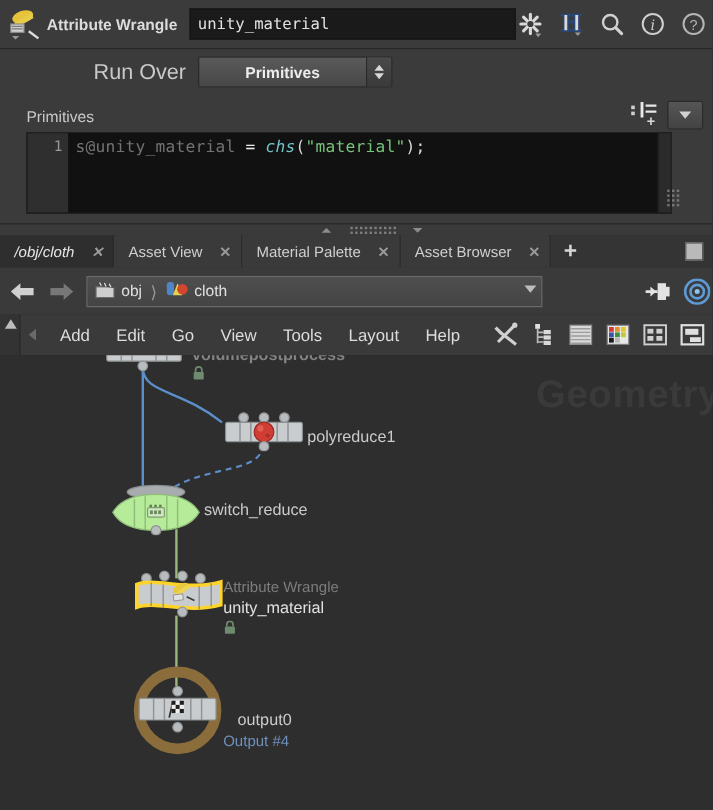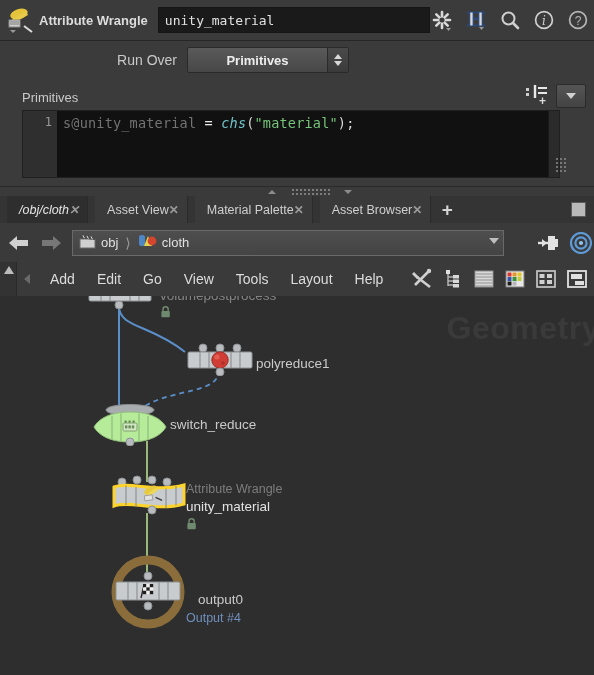--- a/index.html
+++ b/index.html
@@ -15,21 +15,21 @@
   .pw-icon{width:30px;height:28px;margin-left:6px;position:relative;flex:0 0 auto;}
   .pw-title{color:#dcdcdc;font-size:13px;font-weight:bold;margin-left:3px;white-space:nowrap;}
   .pw-name-field{margin-left:10px;width:280px;height:26px;background:#1a1a1a;
                  border:1px solid #151515;color:#e2e2e2;font-size:13px;
                  font-family:"DejaVu Sans Mono","Liberation Mono",monospace;
                  display:flex;align-items:center;padding-left:6px;box-sizing:border-box;}
   .hdr-icons{margin-left:auto;display:flex;align-items:center;gap:10px;padding-right:4px;}
   .hdr-ic{width:24px;height:26px;position:relative;display:flex;align-items:center;justify-content:center;}
 
   .runover-row{position:absolute;left:0;top:44px;width:594px;height:32px;display:flex;align-items:center;}
-  .runover-lbl{width:187px;text-align:right;color:#c9c9c9;font-size:14px;padding-right:10px;box-sizing:border-box;}
+  .runover-lbl{width:165px;text-align:right;color:#c9c9c9;font-size:18px;padding-right:10px;box-sizing:border-box;}
   .combo{width:160px;height:24px;background:linear-gradient(#5a5a5a,#474747);border:1px solid #2a2a2a;
          border-radius:2px;display:flex;align-items:center;position:relative;}
   .combo-val{flex:1;text-align:center;color:#ededed;font-size:13px;font-weight:bold;}
   .combo-spin{width:20px;height:100%;background:linear-gradient(#4a4a4a,#3a3a3a);
               border-left:1px solid #2a2a2a;display:flex;flex-direction:column;
               align-items:center;justify-content:center;gap:2px;}
   .sp-up{width:0;height:0;border-left:4px solid transparent;border-right:4px solid transparent;border-bottom:5px solid #d8d8d8;}
   .sp-dn{width:0;height:0;border-left:4px solid transparent;border-right:4px solid transparent;border-top:5px solid #d8d8d8;}
 
   .vex-label{position:absolute;left:22px;top:90px;color:#c9c9c9;font-size:13px;}
@@ -60,33 +60,33 @@
               border-left:4px solid transparent;border-right:4px solid transparent;border-bottom:4px solid #8c8c8c;}
   .sp-arrow-d{position:absolute;left:344px;top:3px;width:0;height:0;
               border-left:4px solid transparent;border-right:4px solid transparent;border-top:4px solid #8c8c8c;}
   .sp-grip{position:absolute;left:292px;top:2px;width:40px;height:6px;opacity:.8;}
   .sp-grip i{position:absolute;width:2px;height:2px;background:#8e8e8e;}
 
   
   .tabbar{position:absolute;left:0;top:196px;width:594px;height:27px;background:#343434;
           display:flex;align-items:stretch;}
   .tab{display:flex;align-items:center;padding:0 8px 0 12px;font-size:12.5px;color:#cfcfcf;
-       background:#3a3a3a;border-right:1px solid #2a2a2a;white-space:nowrap;margin-left:7px;}
+       background:#3a3a3a;border-right:1px solid #2a2a2a;gap:14px;white-space:nowrap;}
   .tab.active{background:#2e2e2e;color:#e6e6e6;font-style:italic;}
   .tab .x{color:#9a9a9a;font-size:12px;font-weight:bold;}
   .tab-plus{display:flex;align-items:center;justify-content:center;width:32px;color:#d5d5d5;
             font-size:19px;font-weight:bold;background:#343434;}
   .tab-right{margin-left:auto;display:flex;align-items:center;padding-right:8px;}
   .tab-sq{width:13px;height:13px;background:#b9b9b9;border:1px solid #5a5a5a;}
 
   
   .pathbar{position:absolute;left:0;top:223px;width:594px;height:39px;background:#3a3a3a;
            display:flex;align-items:center;border-bottom:1px solid #2a2a2a;}
   .navarrow{width:26px;height:24px;margin-left:6px;position:relative;}
-  .pathfield{margin-left:8px;width:432px;height:26px;background:linear-gradient(#4e4e4e,#444);
+  .pathfield{margin-left:8px;width:380px;height:26px;background:linear-gradient(#4e4e4e,#444);
              border:1px solid #6a6a6a;display:flex;align-items:center;box-sizing:border-box;position:relative;}
   .crumb{display:flex;align-items:center;gap:5px;padding-left:6px;color:#e0e0e0;font-size:13px;}
   .crumb-sep{color:#9a9a9a;font-size:14px;margin:0 2px;}
   .pf-drop{position:absolute;right:4px;top:7px;width:0;height:0;
            border-left:5px solid transparent;border-right:5px solid transparent;border-top:6px solid #bdbdbd;}
   .pathbar-icons{margin-left:auto;display:flex;align-items:center;gap:8px;padding-right:2px;}
 
   
   .menubar{position:absolute;left:0;top:262px;width:594px;height:34px;background:#3a3a3a;
            display:flex;align-items:center;border-bottom:1px solid #242424;}
@@ -433,21 +433,21 @@
         <g stroke="#8e9294" stroke-width="1.2">
           <line x1="13" y1="1" x2="13" y2="17"></line>
             <line x1="22" y1="1" x2="22" y2="17"></line>
           <line x1="42" y1="1" x2="42" y2="17"></line>
             <line x1="51" y1="1" x2="51" y2="17"></line>
         </g>
         <rect x="26" y="4" width="13" height="7" rx="1" fill="#2fa3a8"></rect>
         <circle cx="31" cy="21" r="4" fill="#b9bcbe" stroke="#8e9294"></circle>
       </svg>
     </div>
-    <div class="node-lbl" style="left:160px;top:-8px;opacity:.55;">volumepostprocess</div>
+    <div class="node-lbl" style="left:160px;top:-8px;opacity:.55;font-weight:bold;">volumepostprocess</div>
     <div class="lock" style="left:160px;top:8px;">
       <svg width="11" height="12" viewBox="0 0 11 12">
         <path d="M3 5 V3.4 a2.6 2.6 0 0 1 5.2 0 V5" fill="none" stroke="#6f8a6f" stroke-width="1.4"></path>
         <rect x="1.4" y="5" width="8.4" height="6.2" rx="1" fill="#6f8a6f"></rect>
       </svg>
     </div>
 
     <div class="node" style="left:186px;top:46px;">
       <svg width="68" height="34" viewBox="0 0 68 34">
         <circle cx="17" cy="6" r="4" fill="#b9bcbe" stroke="#8e9294"></circle>

